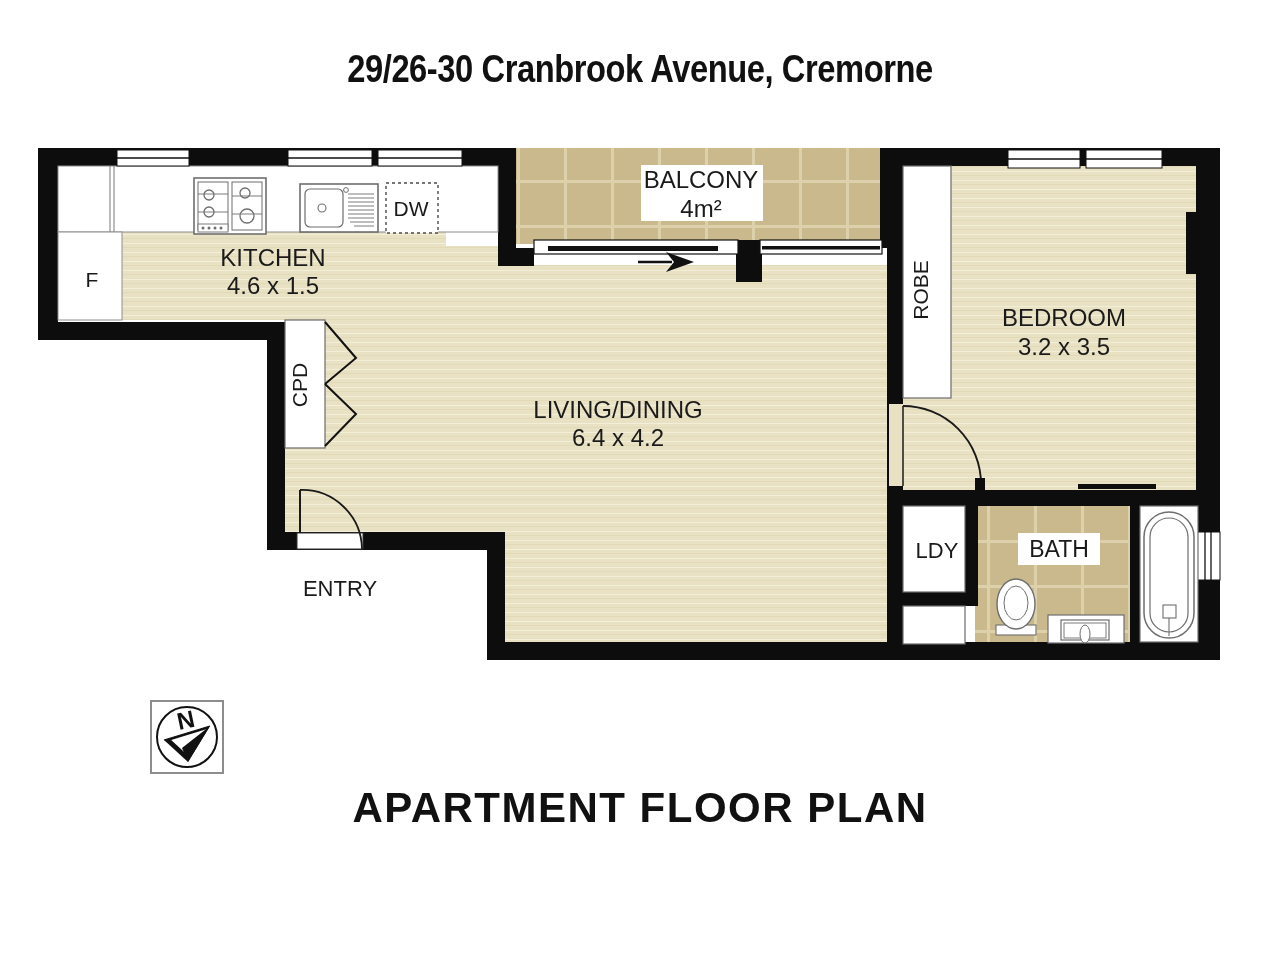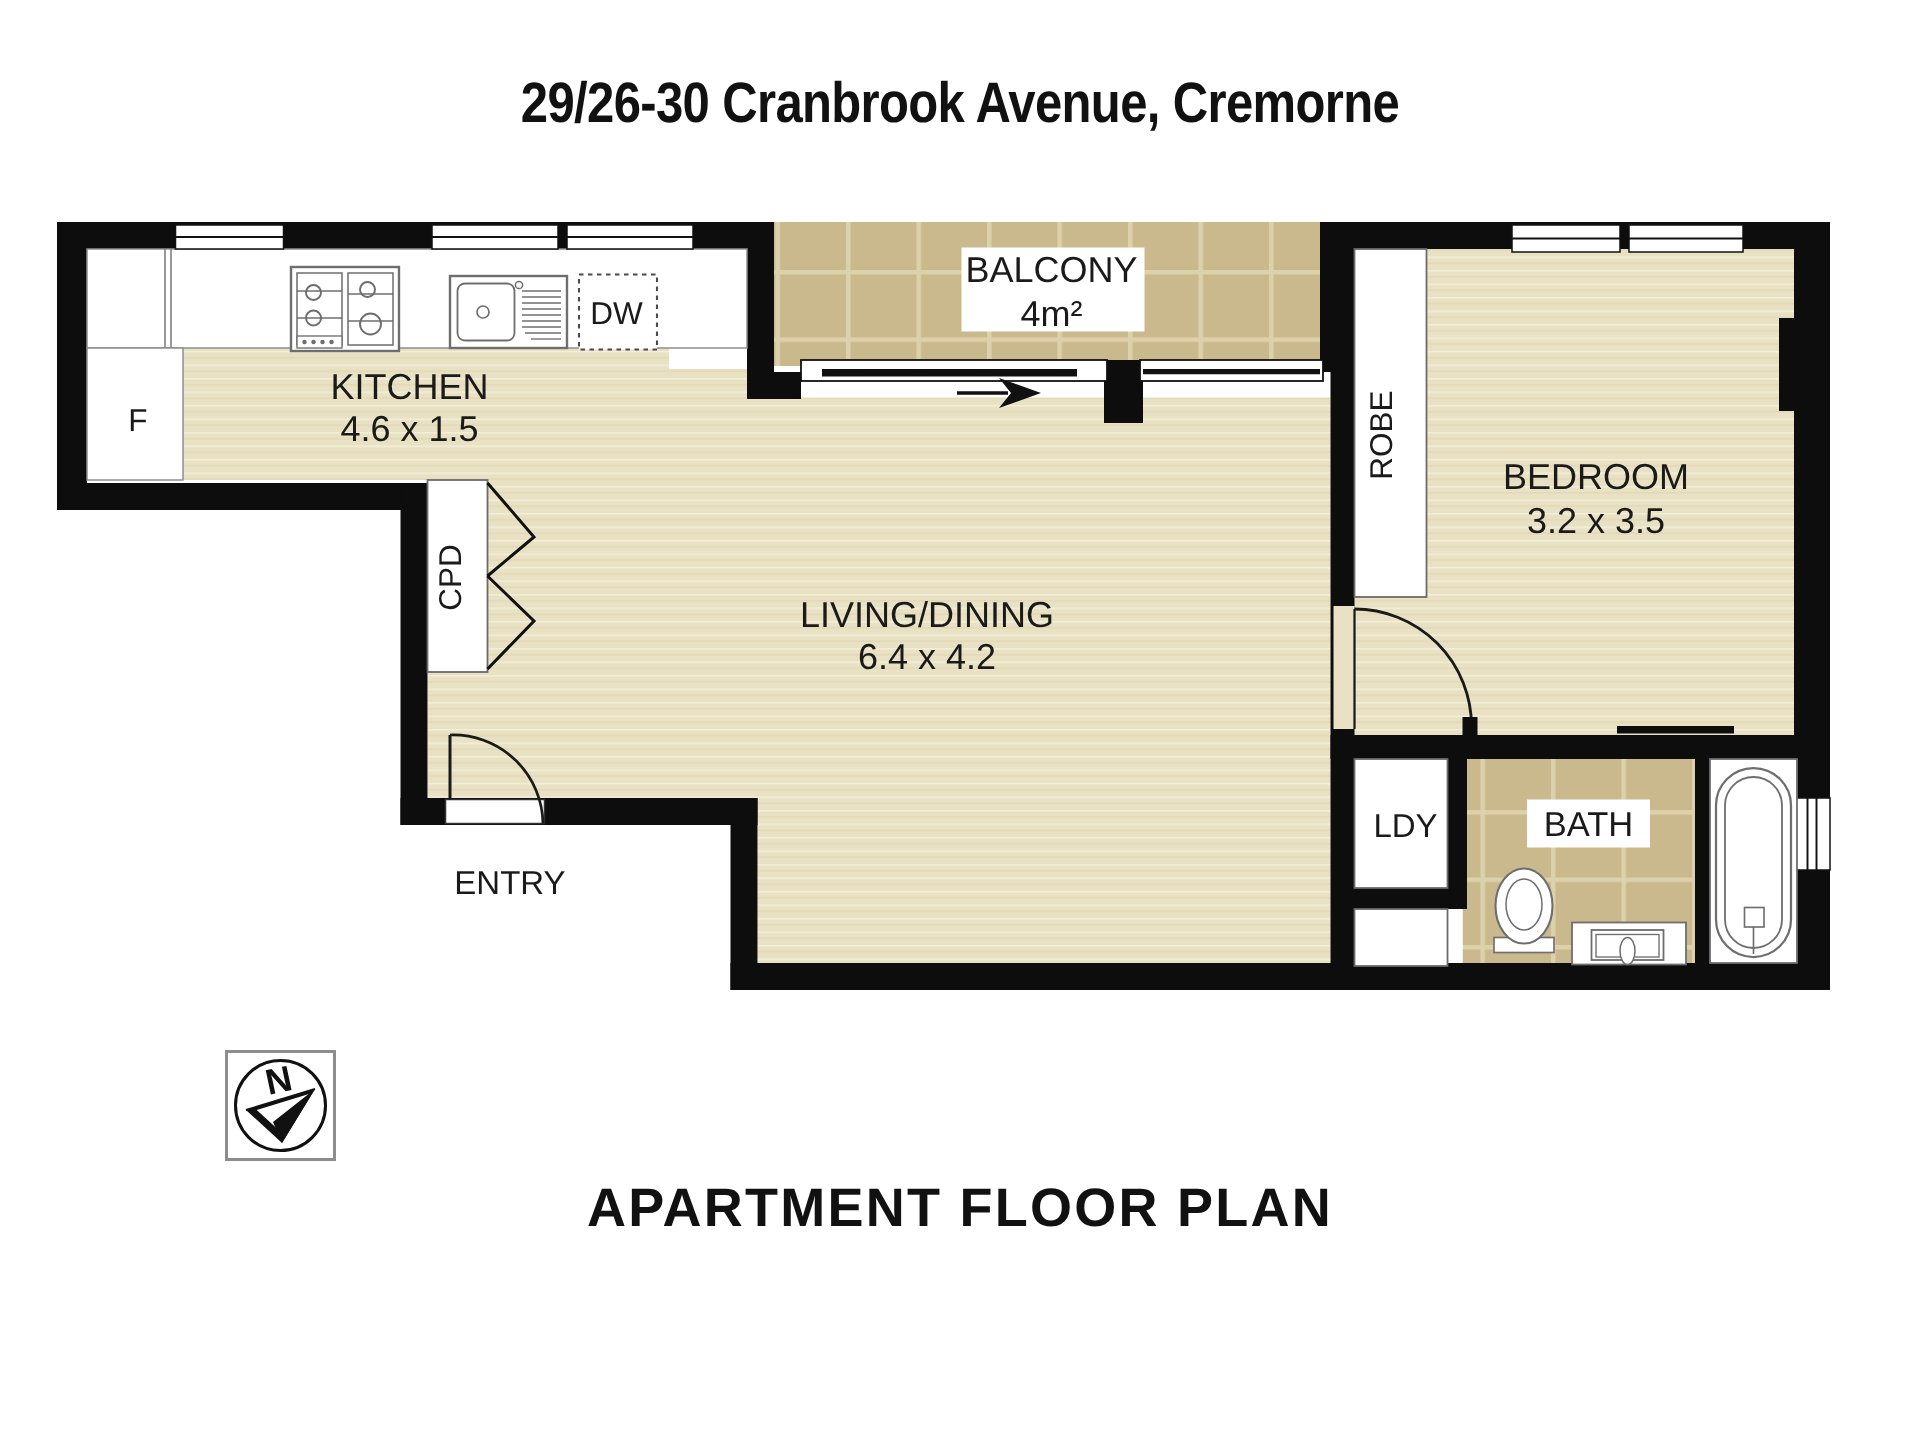--- a/index.html
+++ b/index.html
@@ -20,21 +20,21 @@
     letter-spacing:-0.5px;
     color:#111111;
     transform:scaleX(0.86);
     transform-origin:center top;
     white-space:nowrap;
   }
   #footer-title{
     position:absolute;left:0;top:784px;width:1280px;
     text-align:center;
     font-weight:bold;
-    font-size:36px;
+    font-size:42px;
     letter-spacing:1.5px;
     color:#111111;
     white-space:nowrap;
   }
   #plan{
     position:absolute;left:0;top:0;width:1100px;height:960px;
   }
   svg{display:block;}
   .rm-label{
     font-family:"Liberation Sans", sans-serif;

